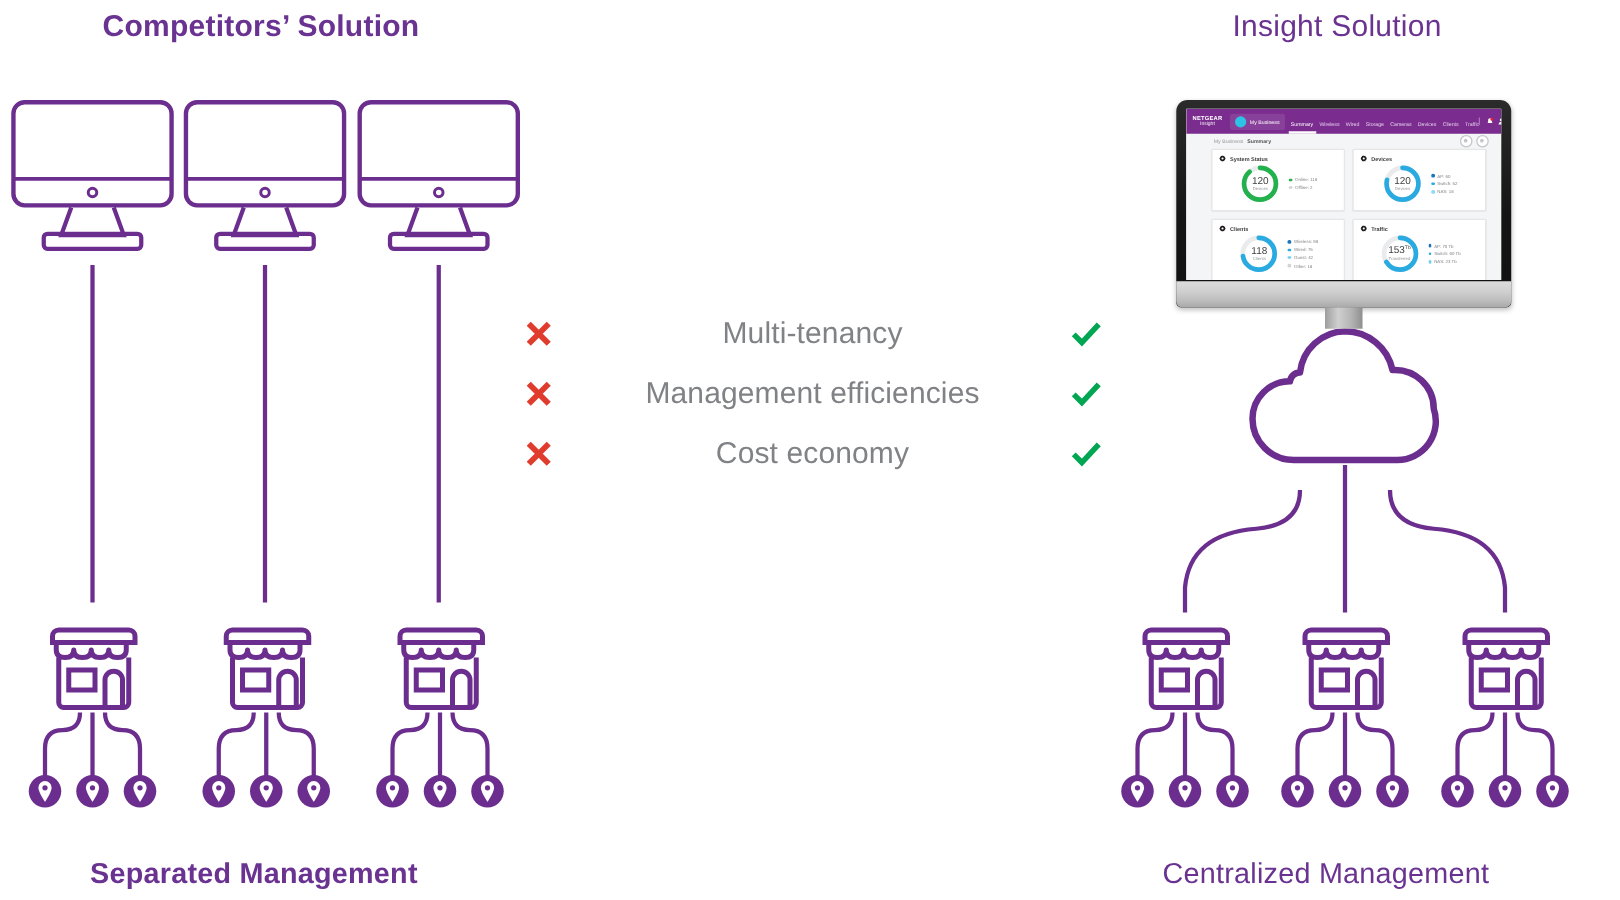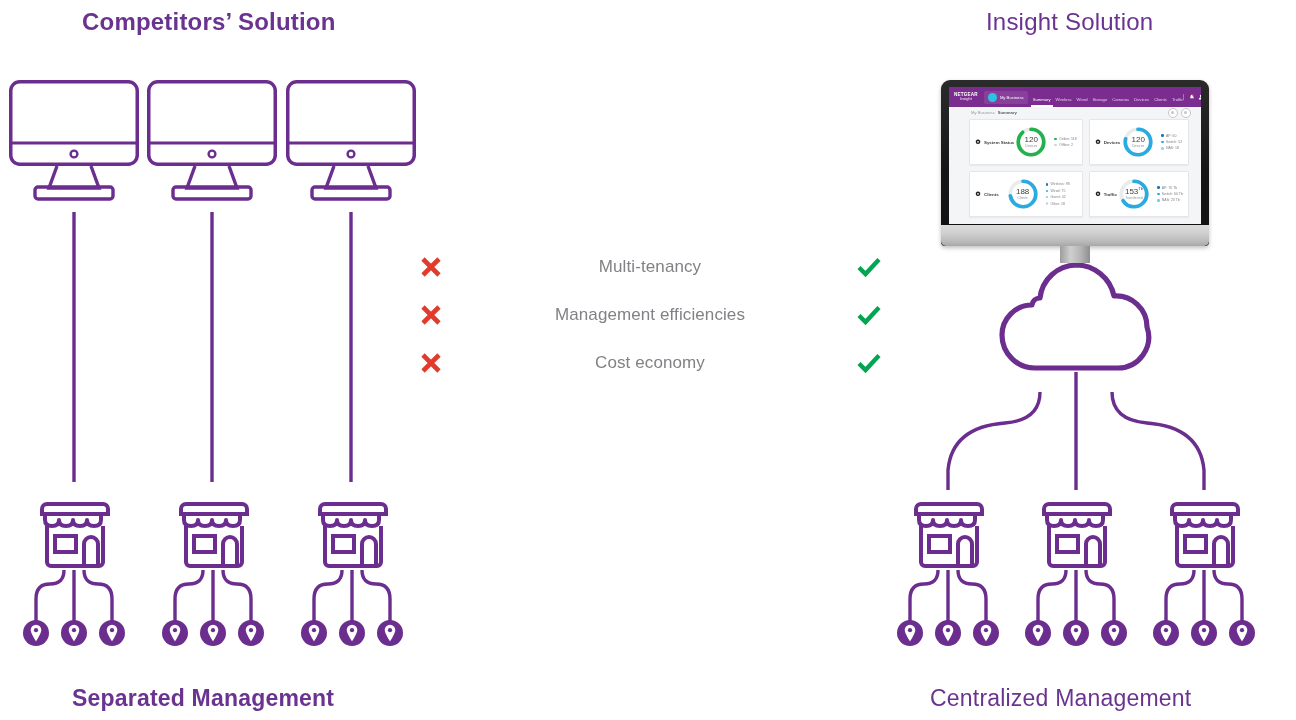--- a/index.html
+++ b/index.html
@@ -27,21 +27,21 @@
   
   #feature-list{position:absolute;left:410px;top:243px;width:480px;}
   .feature-row{
     position:relative;height:48px;display:flex;align-items:center;
   }
   .mark{
     width:42px;flex:0 0 42px;display:flex;align-items:center;justify-content:center;
   }
   .mark svg{display:block;}
   .feature-label{
-    flex:1 1 auto;text-align:center;font-size:17px;color:#808285;
+    flex:1 1 auto;text-align:center;font-size:24px;color:#808285;
     font-weight:400;white-space:nowrap;letter-spacing:.1px;
   }
 
   
   .canvas{position:absolute;left:0;top:0;width:1296px;height:720px;overflow:visible;}
 
   
   #insight-monitor{position:absolute;left:941px;top:80px;width:268px;height:182px;}
   .mon-outer{
     position:absolute;left:0;top:0;width:268px;height:166px;
@@ -111,21 +111,21 @@
     border-radius:50%;background:#c6c6ca;
   }
 
   .dash-grid{
     position:absolute;left:20px;top:32px;right:12px;bottom:7px;
     display:grid;grid-template-columns:1fr 1fr;grid-template-rows:1fr 1fr;gap:6px;
   }
   .card{
     background:#fff;border:.6px solid #e6e6e9;border-radius:1.5px;
     box-shadow:0 .5px 1px rgba(0,0,0,.05);position:relative;padding:4px 5px;
-    display:flex;flex-direction:row;
+    display:flex;flex-direction:column;
   }
   .card-h{display:flex;align-items:center;gap:3px;}
   .card-h .gear{
     width:6px;height:6px;flex:0 0 6px;
   }
   .card-h .ttl{font-size:4.4px;color:#414042;font-weight:bold;white-space:nowrap;}
   .card-b{flex:1 1 auto;display:flex;align-items:center;justify-content:center;gap:6px;}
   .donut{position:relative;width:34px;height:34px;flex:0 0 34px;}
   .donut svg{display:block;transform:rotate(-90deg);}
   .donut .ctr{
@@ -449,21 +449,21 @@
                 </svg>
                 <span class="ttl">Clients</span>
               </div>
               <div class="card-b">
                 <div class="donut">
                   <svg viewBox="0 0 40 40" width="34" height="34">
                     <circle cx="20" cy="20" r="15" fill="none" stroke="#eaebec" stroke-width="4.4"></circle>
                     <circle cx="20" cy="20" r="15" fill="none" stroke="#29ABE2" stroke-width="4.4" stroke-linecap="round" stroke-dasharray="68 94"></circle>
                   </svg>
                   <div class="ctr">
-                    <span class="big">188</span>
+                    <span class="big">118</span>
                     <span class="sub">Clients</span>
                   </div>
                 </div>
                 <div class="legend">
                   <div>
                       <i style="background:#1B75BB"></i>
                       <span>Wireless: 98</span>
                     </div>
                   <div>
                       <i style="background:#29ABE2"></i>

